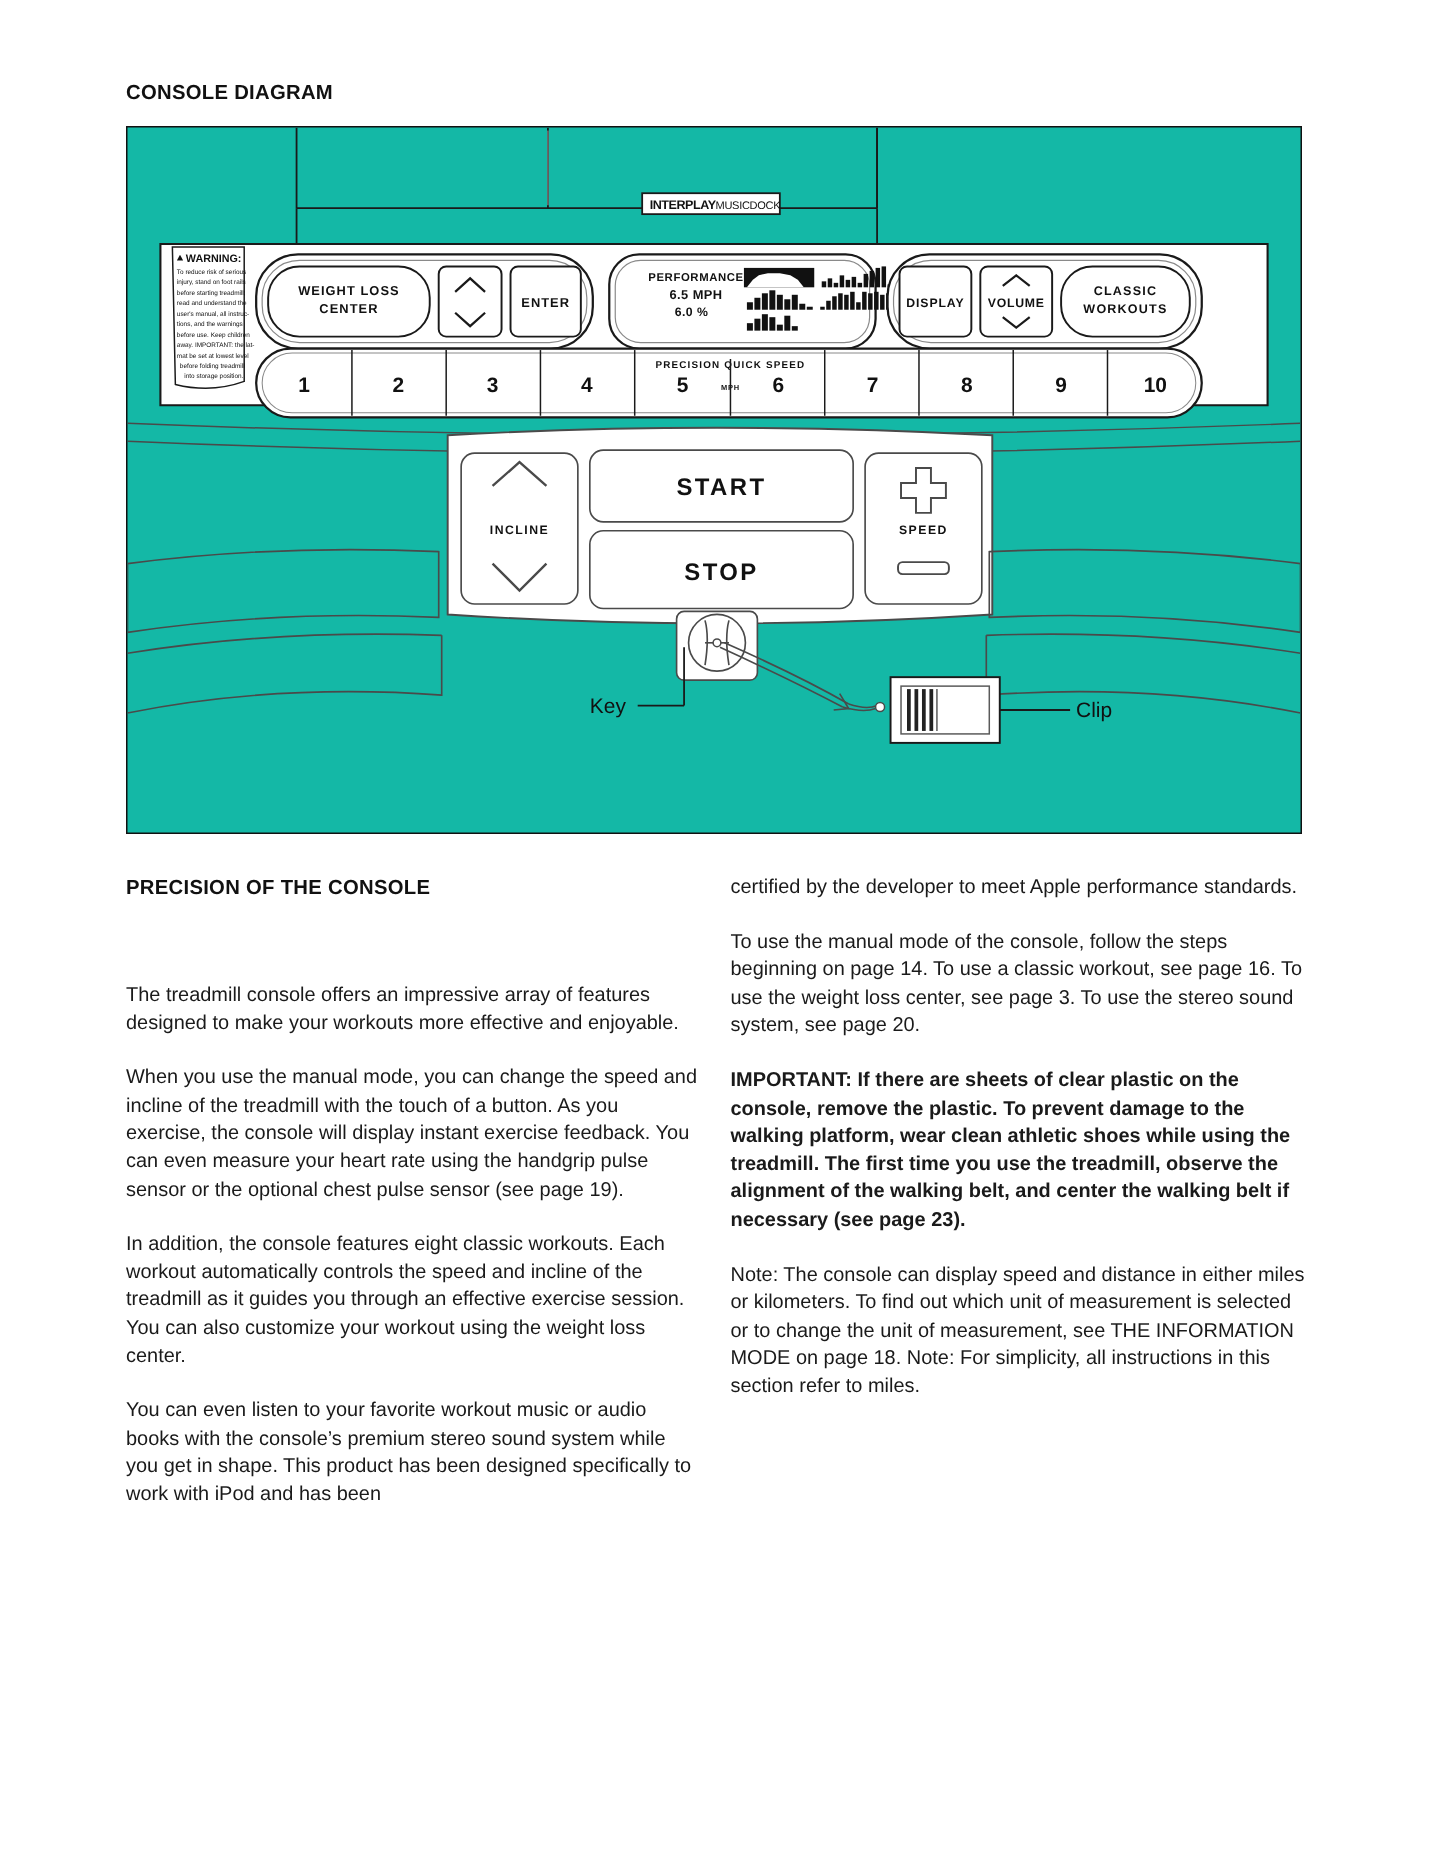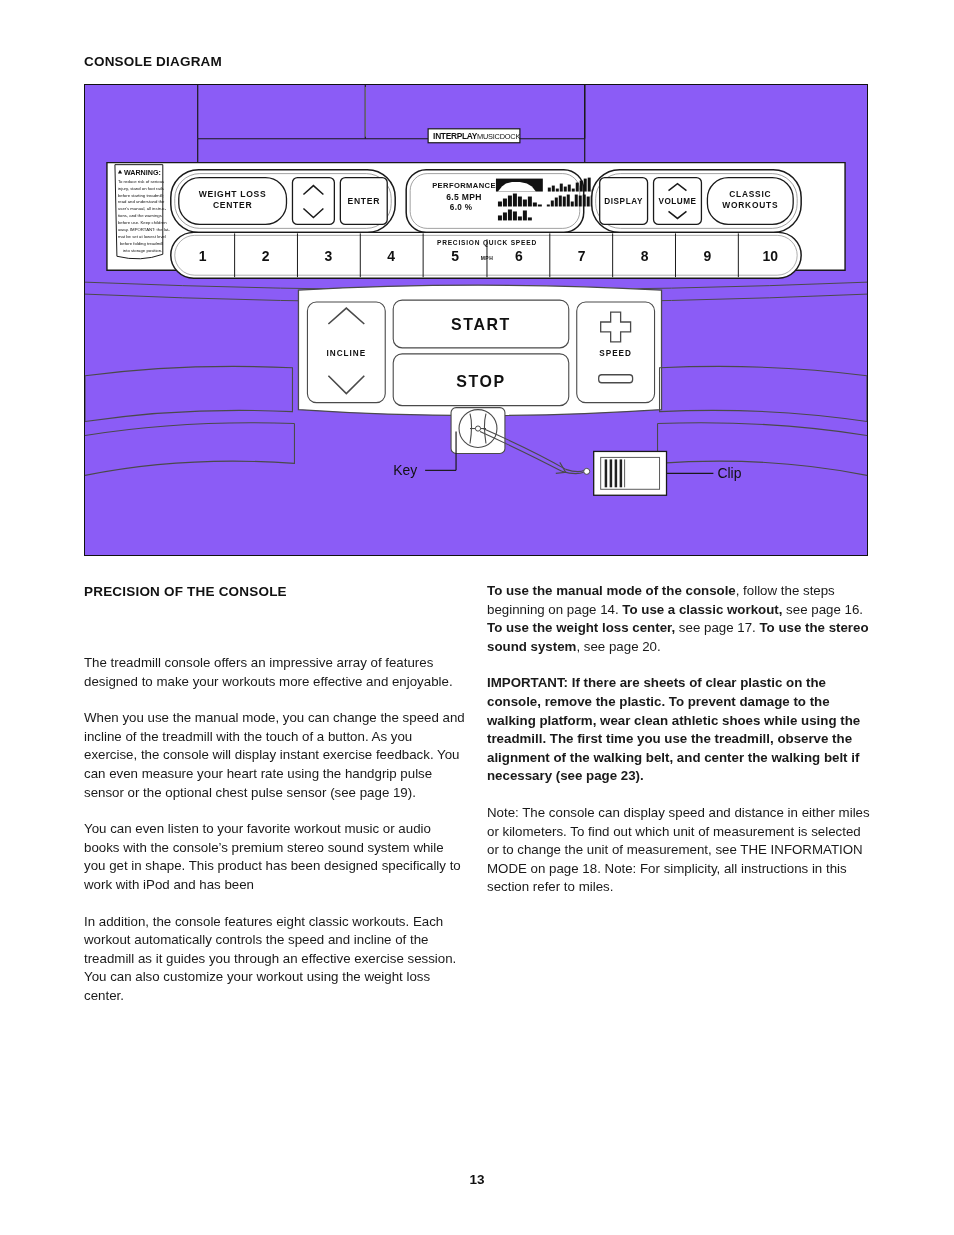--- a/index.html
+++ b/index.html
@@ -36,21 +36,21 @@
   #features-heading { left: 84px; top: 584px; }
 
   
   .diagram-frame {
     position: absolute;
     left: 84px;
     top: 84px;
     width: 784px;
     height: 472px;
     border: 1.6px solid #111;
-    background: #8b5cf6;
+    background: #14b8a6;
     box-sizing: border-box;
     overflow: hidden;
   }
   .diagram-svg { display: block; width: 100%; height: 100%; }
 
   
   .col {
     position: absolute;
     width: 383px;
     font-size: 13.3px;
@@ -58,21 +58,21 @@
     color: #1a1a1a;
     text-align: left;
   }
   #col-left  { left: 84px;  top: 618px; margin-top: 36px; }
   #col-right { left: 487px; top: 582px; }
 
   .col p {
     margin: 0 0 18px 0;
   }
   .col p:last-child { margin-bottom: 0; }
-  .col b { font-weight: bold; }
+  .col b { font-weight: normal; }
   p.all-bold { font-weight: bold; }
 
   
   #page-number {
     position: absolute;
     left: 0;
     top: 1172px;
     width: 954px;
     text-align: center;
     font-size: 13.5px;
@@ -383,24 +383,24 @@
       </g>
 
     </svg>
   </div>
 
   <div class="section-heading" id="features-heading">PRECISION OF THE CONSOLE</div>
 
   <div class="col" id="col-left">
       <p><span>The treadmill console offers an impressive array of features designed to make your workouts more effective and enjoyable.</span></p>
       <p><span>When you use the manual mode, you can change the speed and incline of the treadmill with the touch of a button. As you exercise, the console will display instant exercise feedback. You can even measure your heart rate using the handgrip pulse sensor or the optional chest pulse sensor (see page 19).</span></p>
+      <p><span>In addition, the console features eight classic workouts. Each workout automatically controls the speed and incline of the treadmill as it guides you through an effective exercise session. You can also customize your workout using the weight loss center.</span></p>
       <p><span>You can even listen to your favorite workout music or audio books with the console’s premium stereo sound system while you get in shape. This product has been designed specifically to work with iPod and has been</span></p>
-      <p><span>In addition, the console features eight classic workouts. Each workout automatically controls the speed and incline of the treadmill as it guides you through an effective exercise session. You can also customize your workout using the weight loss center.</span></p>
     </div>
   <div class="col" id="col-right">
-      <p><b>To use the manual mode of the console</b><span>, follow the steps beginning on page 14. </span><b>To use a classic workout,</b><span> see page 16. </span><b>To use the weight loss center,</b><span> see page 17. </span><b>To use the stereo sound system</b><span>, see page 20.</span></p>
+      <p><span>certified by the developer to meet Apple performance standards.</span></p>
+      <p><b>To use the manual mode of the console</b><span>, follow the steps beginning on page 14. </span><b>To use a classic workout,</b><span> see page 16. </span><b>To use the weight loss center,</b><span> see page 3. </span><b>To use the stereo sound system</b><span>, see page 20.</span></p>
       <p class="all-bold"><span>IMPORTANT: If there are sheets of clear plastic on the console, remove the plastic. To prevent damage to the walking platform, wear clean athletic shoes while using the treadmill. The first time you use the treadmill, observe the alignment of the walking belt, and center the walking belt if necessary (see page 23).</span></p>
       <p><span>Note: The console can display speed and distance in either miles or kilometers. To find out which unit of measurement is selected or to change the unit of measurement, see THE INFORMATION MODE on page 18. Note: For simplicity, all instructions in this section refer to miles.</span></p>
     </div>
 
-  <div id="page-number">13</div>
 
 </div>
 
 </body></html>

